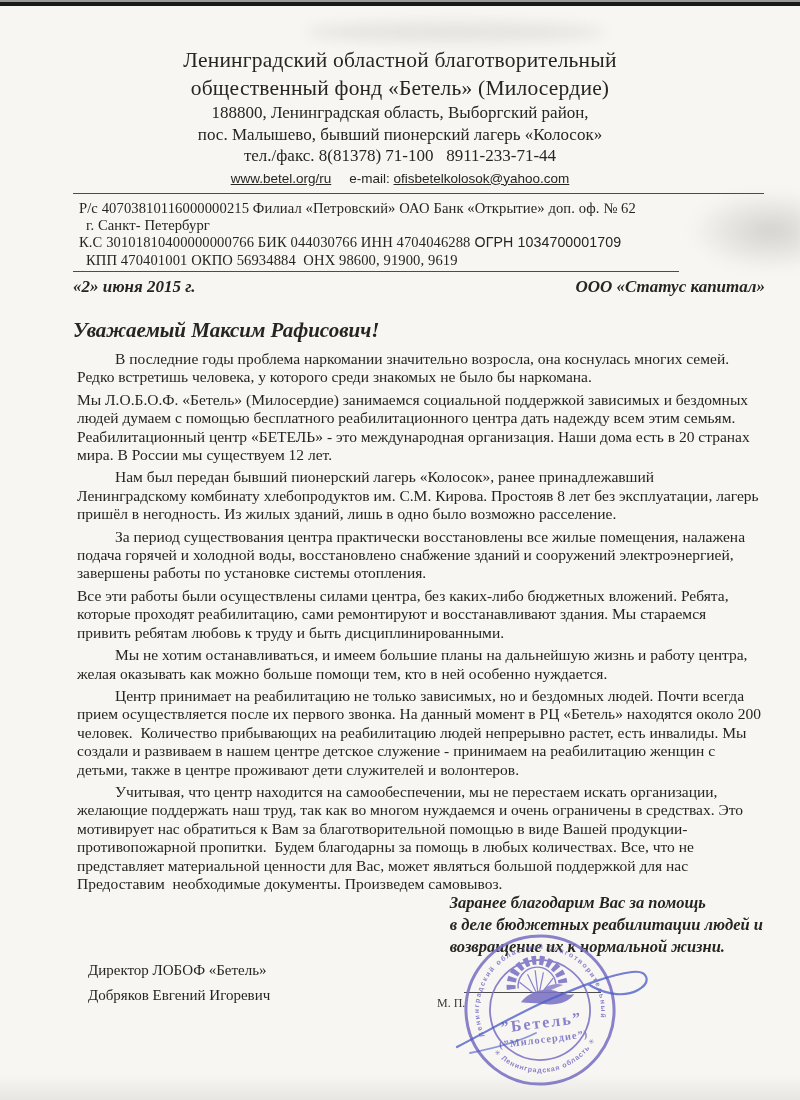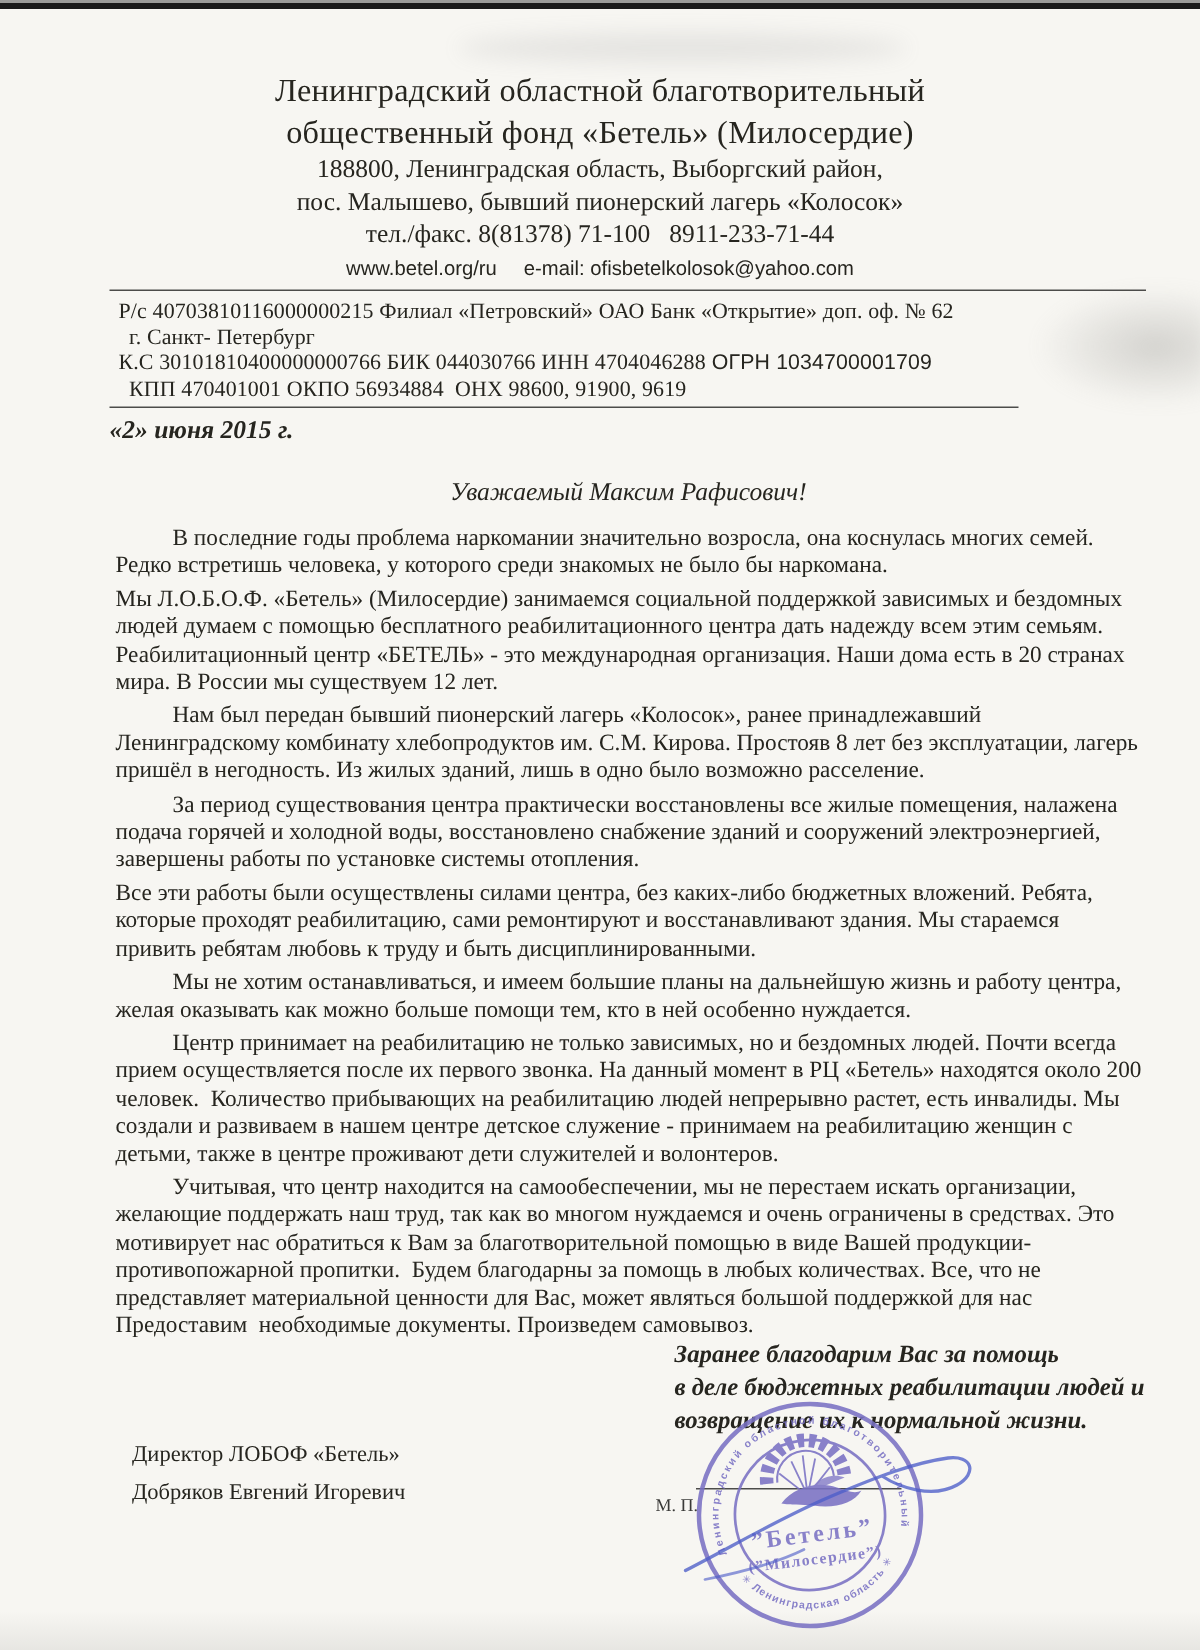--- a/index.html
+++ b/index.html
@@ -18,34 +18,34 @@
     background:radial-gradient(ellipse at 70% 50%, #a8a7a3 0%, rgba(168,167,163,0) 70%);
     opacity:.45;filter:blur(6px);}
   .bottom-shade{position:absolute;left:0;bottom:0;width:800px;height:26px;
     background:linear-gradient(rgba(90,90,85,0) 0%, rgba(90,90,85,.10) 100%);}
 
   
   .letterhead{position:absolute;left:0;top:46px;width:800px;text-align:center;}
   .org1,.org2{font-size:21.5px;line-height:28px;letter-spacing:.2px;}
   .addr{font-size:17px;line-height:21.5px;}
   .weburl{font-family:"Liberation Sans","DejaVu Sans",sans-serif;font-size:13.5px;line-height:20px;margin-top:2px;}
-  .weburl .u{}
+  .weburl .u{text-decoration:underline;}
   .weburl .gap{display:inline-block;width:18px;}
 
   .rule1{position:absolute;left:73px;top:193px;width:691px;border-top:1.6px solid #4c4c4a;}
   .bank{position:absolute;left:79px;top:200px;width:700px;font-size:14.6px;line-height:17.2px;letter-spacing:.1px;}
   .bank .indent{padding-left:7px;}
   .bank .sans{font-family:"Liberation Sans","DejaVu Sans",sans-serif;font-size:14.2px;}
   .rule2{position:absolute;left:73px;top:271px;width:606px;border-top:1.6px solid #4c4c4a;}
 
   .date-row{position:absolute;left:73px;top:277px;width:692px;display:flex;justify-content:space-between;
     font-weight:bold;font-style:italic;font-size:17px;}
 
-  .salutation{position:absolute;left:73px;top:318px;width:692px;text-align:center;
-    font-weight:normal;font-style:italic;font-size:17px;}
+  .salutation{position:absolute;left:73px;top:318px;width:692px;
+    font-weight:bold;font-style:italic;font-size:21px;}
 
   .letter-body{position:absolute;left:73px;top:346px;width:692px;font-size:15.5px;line-height:18.4px;}
   .para{margin:4px;text-indent:38px;}
   .para.no-indent{text-indent:0;}
 
   .closing{position:absolute;right:37px;top:892px;text-align:left;
     font-weight:bold;font-style:italic;font-size:16.5px;line-height:22px;}
 
   .sig-block{position:absolute;left:88px;top:958px;font-size:15px;line-height:25px;}
   .seal-mark{position:absolute;left:437px;top:996px;font-family:Liberation Serif, serif;
@@ -78,20 +78,21 @@
   <div>Р/с 40703810116000000215 Филиал «Петровский» ОАО Банк «Открытие» доп. оф. № 62</div>
   <div class="indent">г. Санкт- Петербург</div>
   <div><span>К.С 30101810400000000766 БИК 044030766 ИНН 4704046288</span><span class="sans">&nbsp;ОГРН 1034700001709</span></div>
   <div class="indent">КПП 470401001 ОКПО 56934884&nbsp; ОНХ 98600, 91900, 9619</div>
 </div>
 
 <div class="rule2"></div>
 
 <div class="date-row">
   <span>«2» июня 2015 г.</span>
+  <span>ООО «Статус капитал»</span>
 </div>
 
 <div class="salutation">Уважаемый Максим Рафисович!</div>
 
 <div class="letter-body">
   <p class="para">В последние годы проблема наркомании значительно возросла, она коснулась многих семей. Редко встретишь человека, у которого среди знакомых не было бы наркомана.</p>
   <p class="para no-indent">Мы Л.О.Б.О.Ф. «Бетель» (Милосердие) занимаемся социальной поддержкой зависимых и бездомных людей думаем с помощью бесплатного реабилитационного центра дать надежду всем этим семьям. Реабилитационный центр «БЕТЕЛЬ» - это международная организация. Наши дома есть в 20 странах мира. В России мы существуем 12 лет.</p>
   <p class="para">Нам был передан бывший пионерский лагерь «Колосок», ранее принадлежавший Ленинградскому комбинату хлебопродуктов им. С.М. Кирова. Простояв 8 лет без эксплуатации, лагерь пришёл в негодность. Из жилых зданий, лишь в одно было возможно расселение.</p>
   <p class="para">За период существования центра практически восстановлены все жилые помещения, налажена подача горячей и холодной воды, восстановлено снабжение зданий и сооружений электроэнергией, завершены работы по установке системы отопления.</p>
   <p class="para no-indent">Все эти работы были осуществлены силами центра, без каких-либо бюджетных вложений. Ребята, которые проходят реабилитацию, сами ремонтируют и восстанавливают здания. Мы стараемся привить ребятам любовь к труду и быть дисциплинированными.</p>

